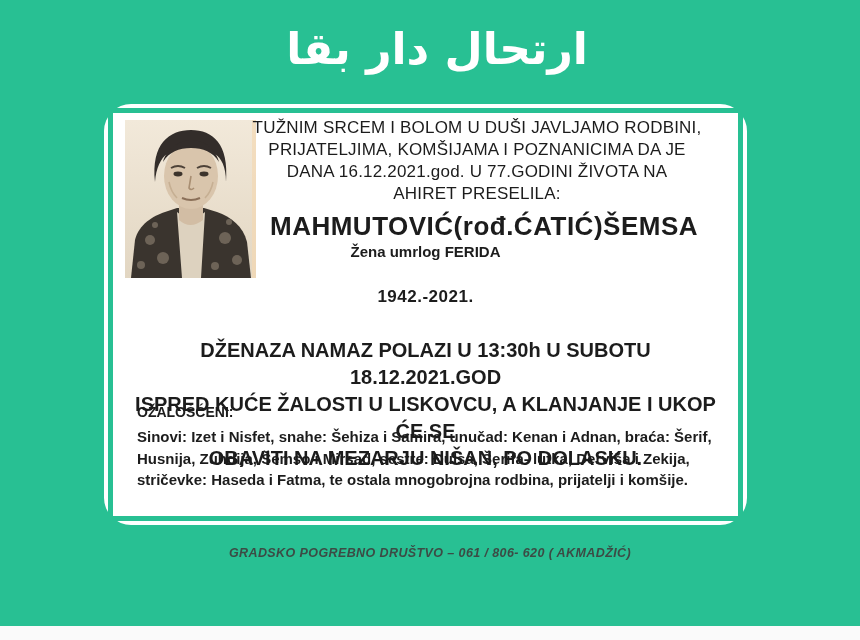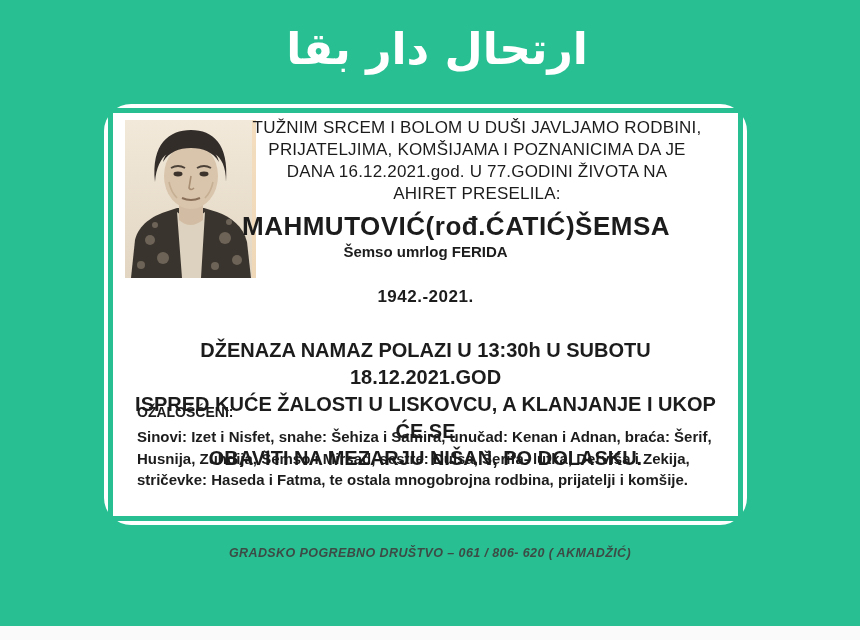--- a/index.html
+++ b/index.html
@@ -57,21 +57,21 @@
 
   .intro {
     left: 128px; top: 13px; width: 490px;
     text-align: center;
     font-size: 17px;
     line-height: 22px;
     letter-spacing: 0.2px;
     white-space: pre-line;
   }
   .deceased-name {
-    left: 72px; top: 107px; width: 560px;
+    left: 100px; top: 107px; width: 560px;
     text-align: center;
     font-size: 26px;
     font-weight: bold;
     letter-spacing: 0.5px;
     white-space: nowrap;
   }
   .relation {
     left: 0; top: 139px; width: 643px;
     text-align: center;
     font-size: 15px;
@@ -184,21 +184,21 @@
       </svg>
     </div>
 
     <div class="block intro">TUŽNIM SRCEM I BOLOM U DUŠI JAVLJAMO RODBINI,
 PRIJATELJIMA, KOMŠIJAMA I POZNANICIMA DA JE
 DANA 16.12.2021.god.  U 77.GODINI ŽIVOTA NA
 AHIRET PRESELILA:</div>
 
     <div class="block deceased-name">MAHMUTOVIĆ(rođ.ĆATIĆ)ŠEMSA</div>
 
-    <div class="block relation">Šemso umrlog FERIDA</div>
+    <div class="block relation">Žena umrlog FERIDA</div>
 
     <div class="block years">1942.-2021.</div>
 
     <div class="block funeral">DŽENAZA NAMAZ POLAZI  U 13:30h U SUBOTU 18.12.2021.GOD
 ISPRED KUĆE ŽALOSTI U LISKOVCU, A KLANJANJE I UKOP ĆE SE
 OBAVITI NA MEZARJU NIŠAN, PO DOLASKU.</div>
 
     <div class="block mourners-label">OŽALOŠĆENI:</div>
 
     <div class="block mourners">Sinovi: Izet i Nisfet, snahe: Šehiza i Samira, unučad: Kenan i Adnan, braća: Šerif,

